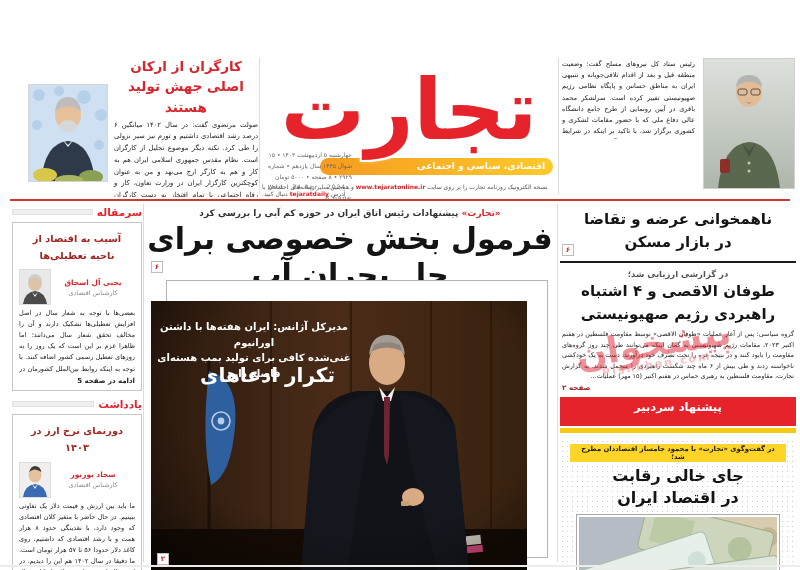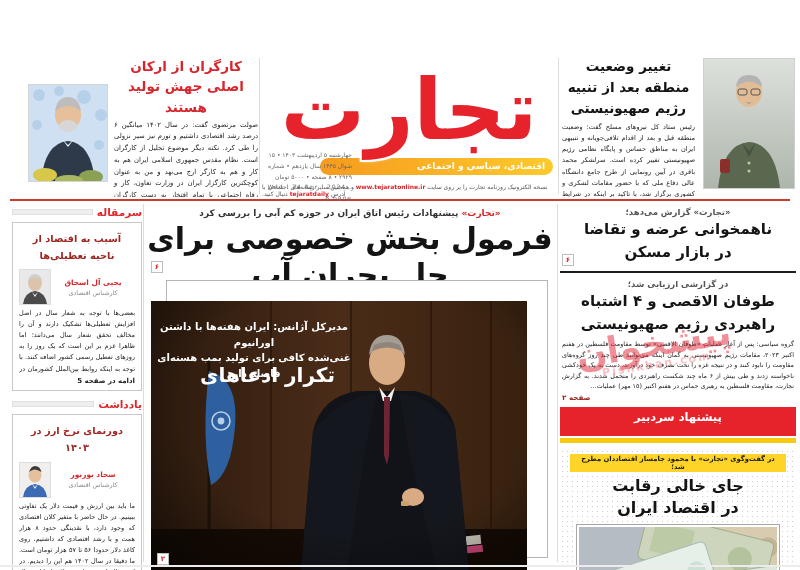--- a/index.html
+++ b/index.html
@@ -179,21 +179,20 @@
         <rect x="34" y="30" width="9" height="6" rx="2" fill="none" stroke="#555" stroke-width="1"></rect>
         <rect x="47" y="30" width="9" height="6" rx="2" fill="none" stroke="#555" stroke-width="1"></rect>
         <path d="M40 42 q5 3 10 0 l-5 3 z" fill="#9a9a9a"></path>
         <path d="M14 129 q5 -44 31 -46 q26 2 31 46 z" fill="#59684f"></path>
         <path d="M38 84 l7 8 l7 -8 l-7 14 z" fill="#46523e"></path>
         <rect x="16" y="100" width="10" height="14" rx="2" fill="#8c2f2a"></rect>
         <circle cx="45" cy="104" r="1.5" fill="#c9c9a0"></circle>
           <circle cx="45" cy="112" r="1.5" fill="#c9c9a0"></circle>
       </svg>
     </div>
-    <div class="tr-title">تغییر وضعیت منطقه بعد از تنبیه رژیم صهیونیستی</div>
     <div class="tr-body">رئیس ستاد کل نیروهای مسلح گفت: وضعیت منطقه قبل و بعد از اقدام تلافی‌جویانه و تنبیهی ایران به مناطق حساس و پایگاه نظامی رژیم صهیونیستی تغییر کرده است. سرلشکر محمد باقری در آیین رونمایی از طرح جامع دانشگاه عالی دفاع ملی که با حضور مقامات لشکری و کشوری برگزار شد، با تاکید بر اینکه در شرایط حساس کنونی منطقه، دانشگاه عالی دفاع ملی باید شرایط آینده کشور و منطقه را مورد بررسی...</div>
 
   </div>
 
   <div class="red-rule"></div>
 
   <div class="left-col">
     <div class="sec-head">
       <span class="lbl">سرمقاله</span>
       <span class="bar"></span>
@@ -312,21 +311,20 @@
         </div>
         <div class="pagebox ph-pagebox">۲</div>
       </div>
     </div>
   </div>
 
   <div class="vline" style="left:557px; top:204px; height:358px;"></div>
 
   <div class="right-col">
     <div class="rc-art1">
-      <div class="kicker">«تجارت» گزارش می‌دهد؛</div>
       <div class="rc-title">
         <span style="display:block">ناهمخوانی عرضه و تقاضا</span>
         <span style="display:block">در بازار مسکن</span>
       </div>
       <div class="pagebox">۶</div>
     </div>
 
     <div class="rc-art2">
       <div class="kicker">در گزارشی ارزیابی شد؛</div>
       <div class="rc-title">

